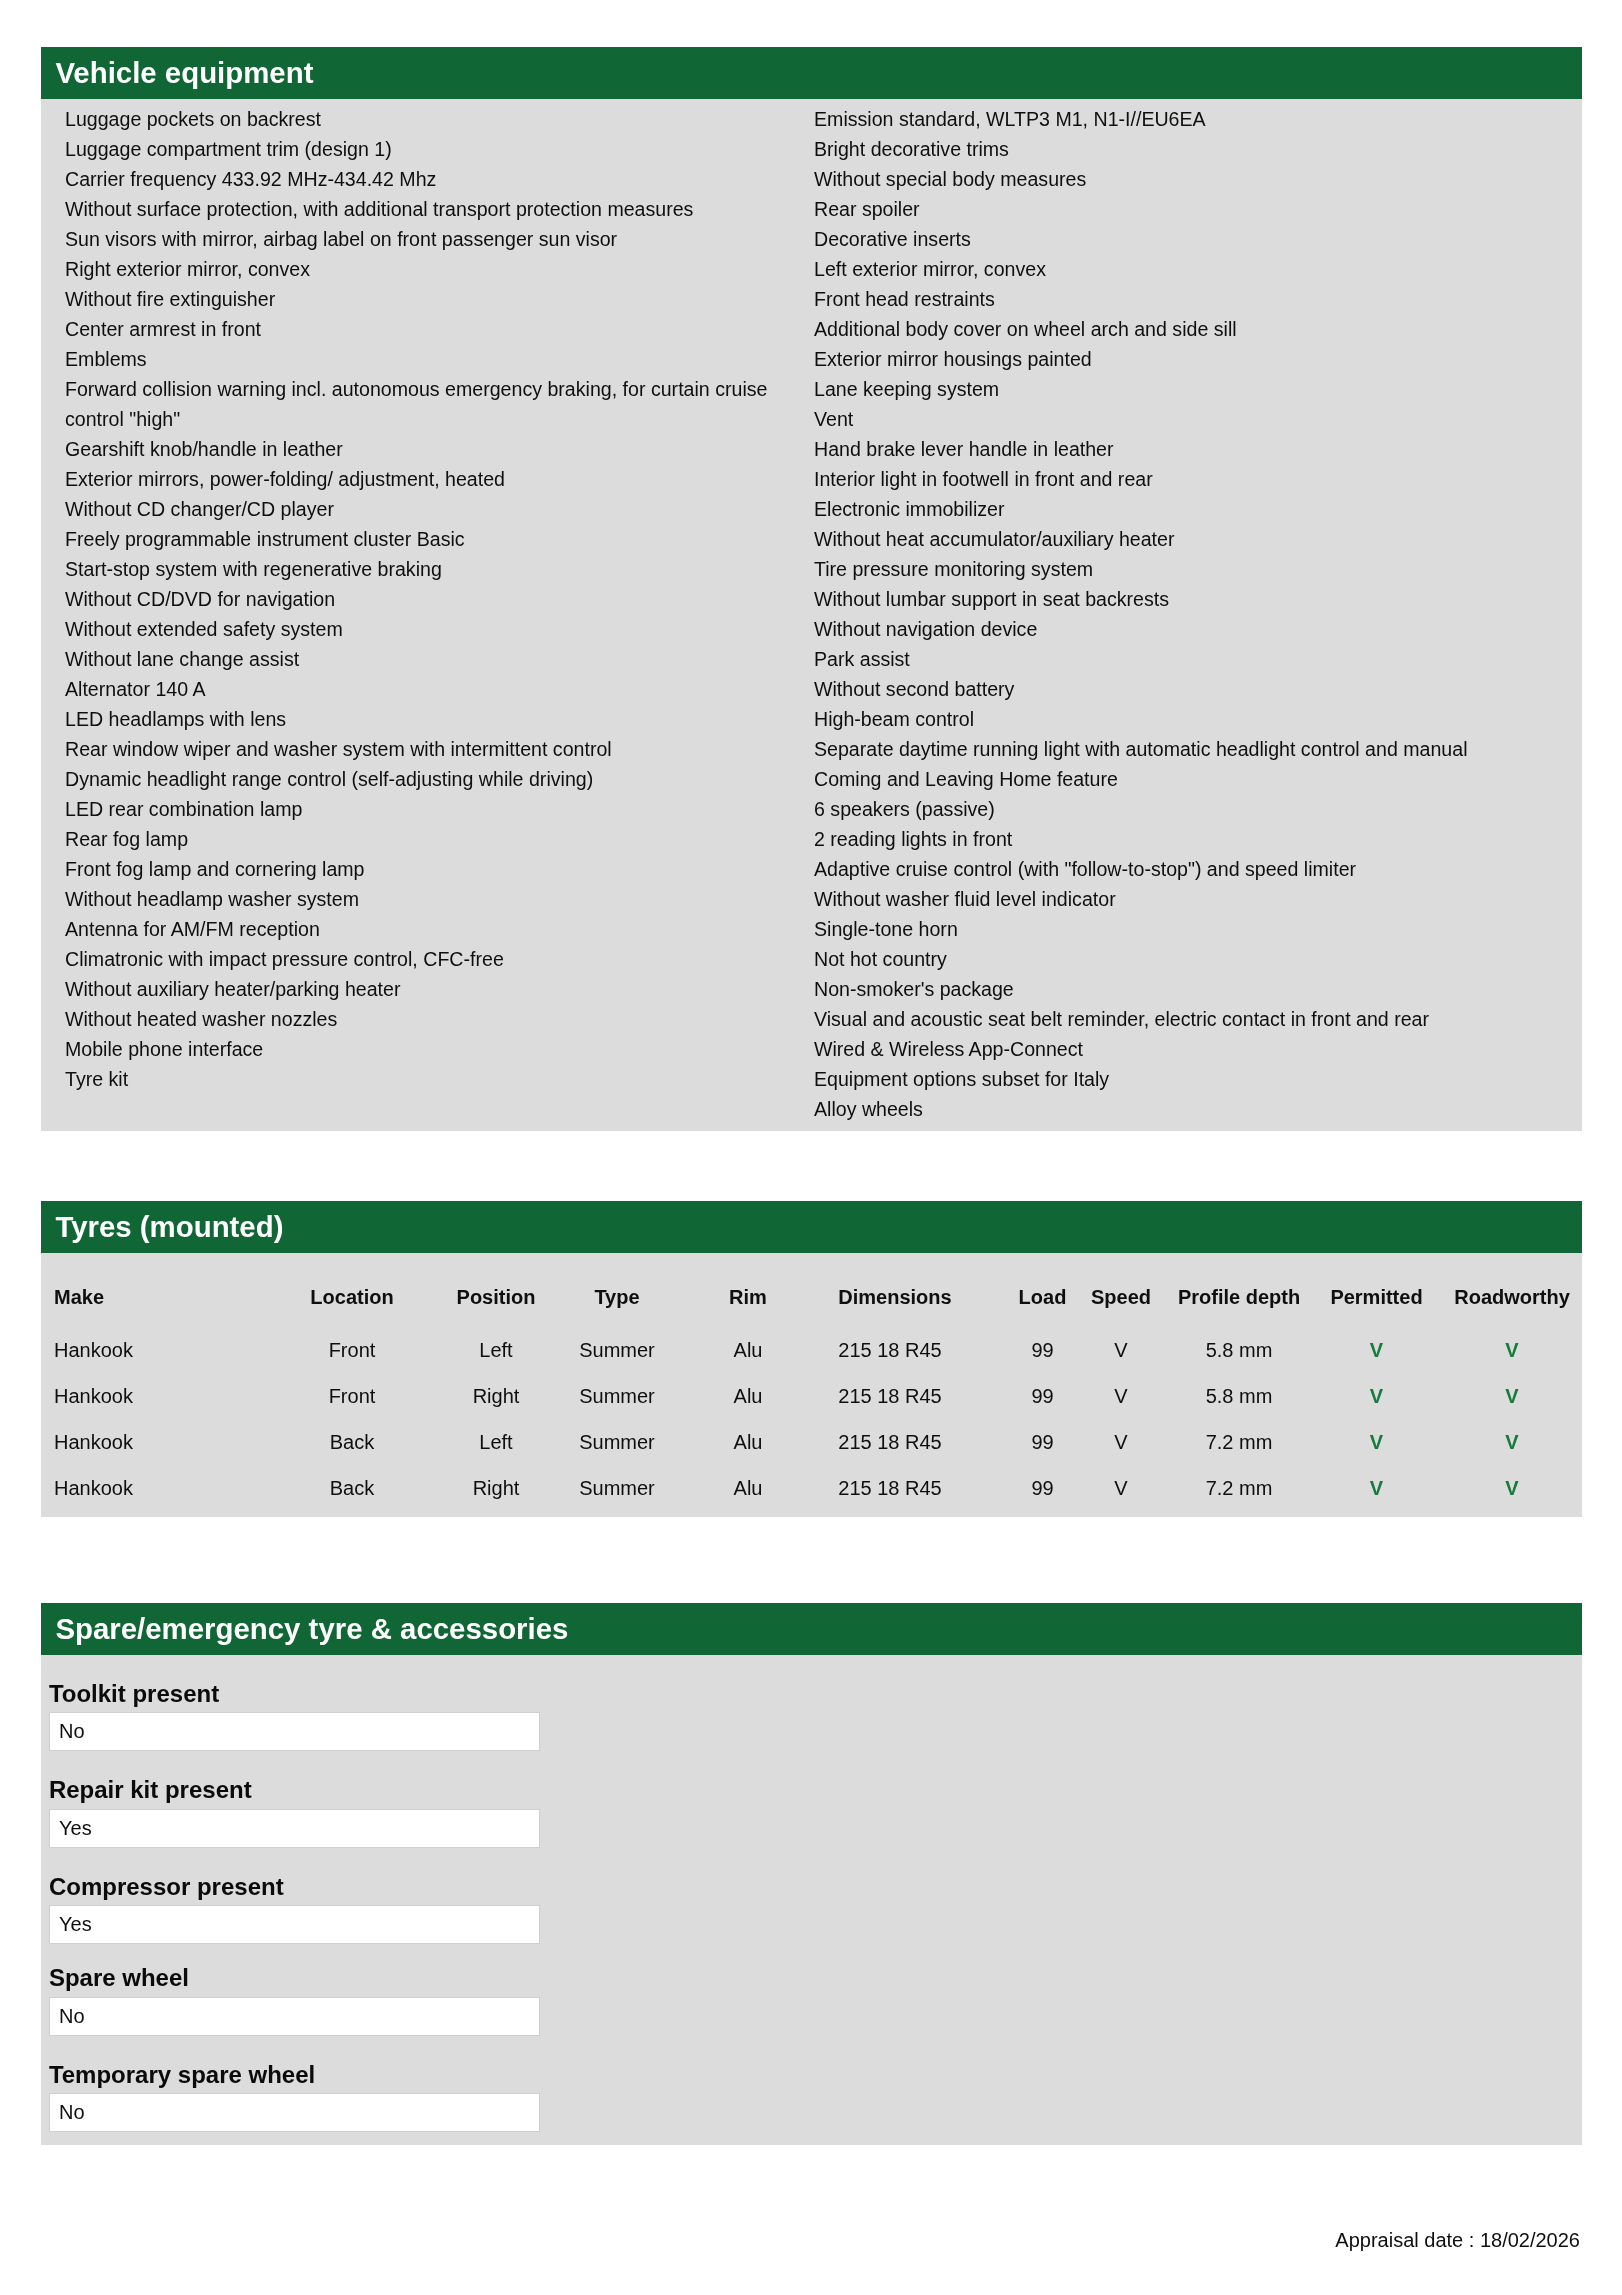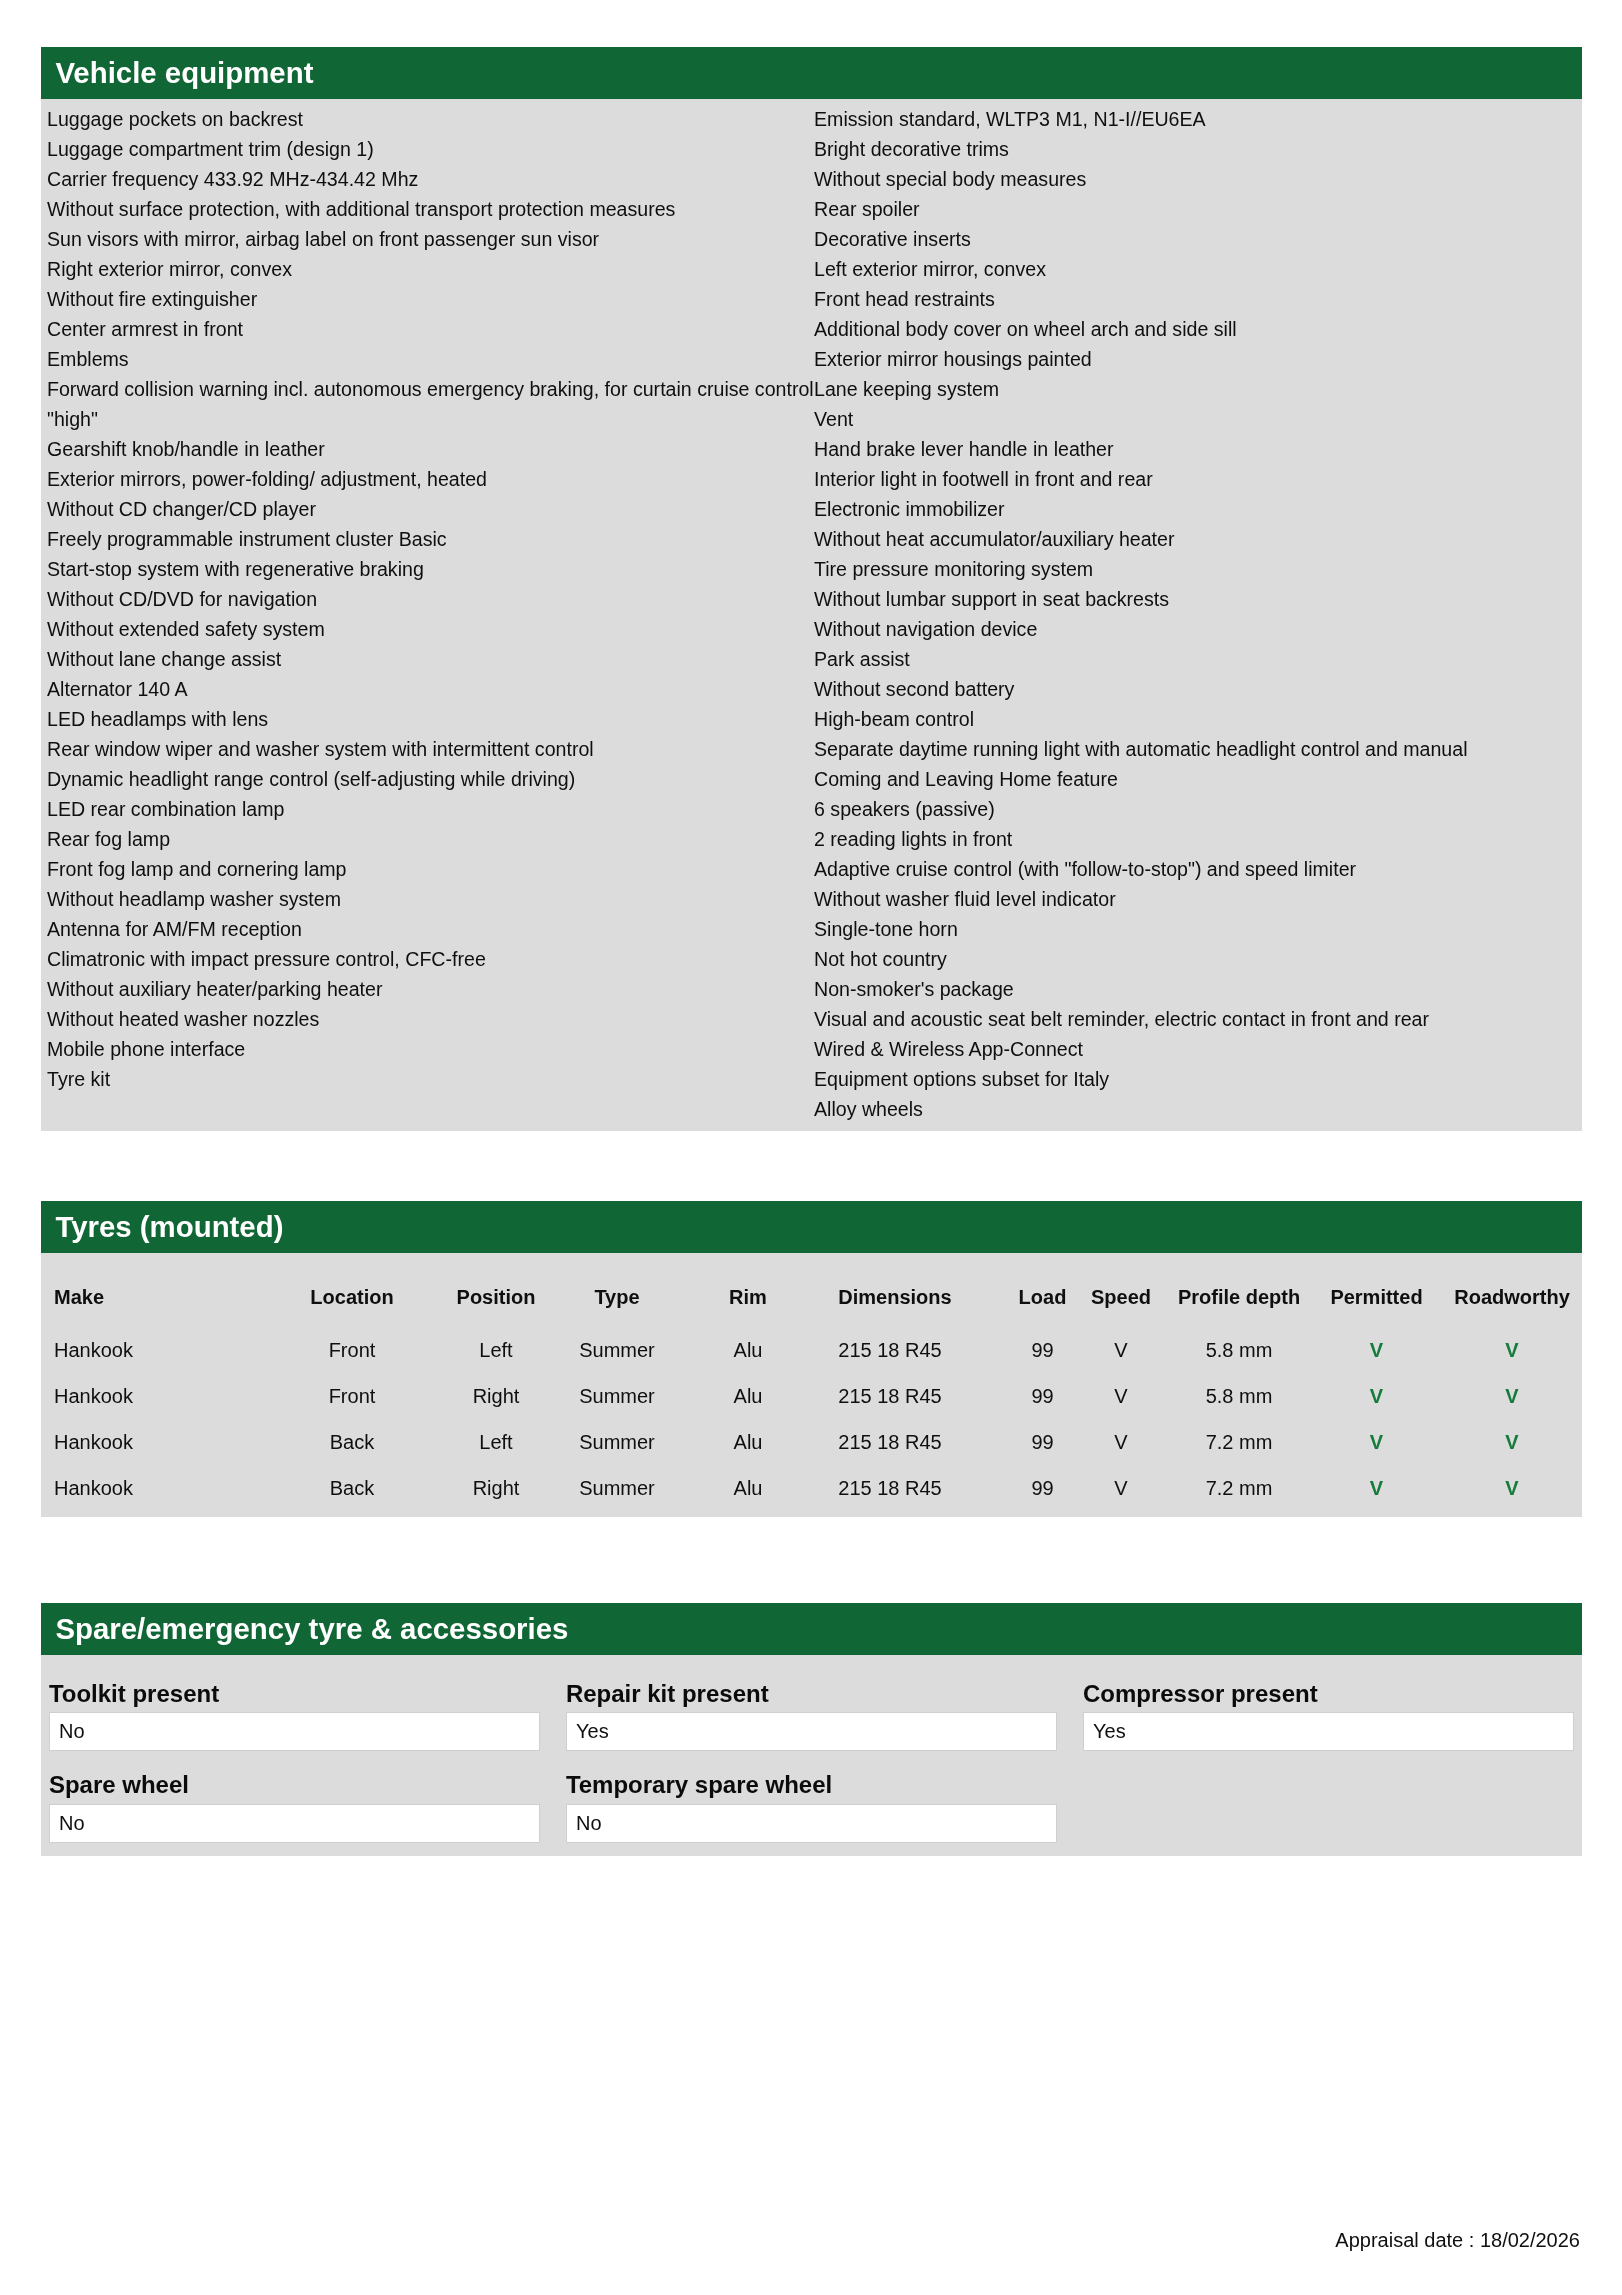--- a/index.html
+++ b/index.html
@@ -23,37 +23,37 @@
     font-weight:bold;
     font-size:29.4px;
     display:flex;align-items:center;
     padding-left:14.4px;
     box-sizing:border-box;
   }
   .sec-body{background:var(--gray,#DCDCDC);}
 
   
   .eq-body{display:flex;padding:5.2px 0 6.5px;}
-  .eq-col-left{width:773px;padding-left:6px;box-sizing:border-box;}
+  .eq-col-left{width:773px;padding-left:24px;box-sizing:border-box;}
   .eq-col-right{flex:1;}
   .eq-item{font-size:19.6px;line-height:30px;}
   .eq-col-right .eq-item{white-space:nowrap;}
 
   
   .tyres-body{padding:15.7px 0 5.2px;}
   table.tyres{width:1540px;border-collapse:collapse;table-layout:fixed;font-size:20px;}
   table.tyres th{font-weight:bold;height:59px;vertical-align:middle;text-align:center;padding:0;}
   table.tyres td{height:46px;vertical-align:middle;text-align:center;padding:0;}
   table.tyres th.c-make,table.tyres td.c-make{text-align:left;padding-left:13px;}
   table.tyres th.c-dimensions,table.tyres td.c-dimensions{text-align:left;padding-left:18.3px;}
   td.check{color:var(--checkgreen,#157C3B);font-weight:bold;}
 
   
   .spare-body{padding:26px 7.9px 13px;box-sizing:border-box;}
-  .spare-row{display:flex;gap:26px;}
+  .spare-row{display:flex;gap:26px;flex-direction:column;}
   .spare-row + .spare-row{margin-top:21px;}
   .field{width:491px;}
   .field .flabel{display:block;font-size:24px;font-weight:bold;line-height:25px;margin-bottom:6.5px;color:#0b0b0b;}
   .field .fvalue{
     background:#ffffff;
     border:0.7px solid #cfcfcf;
     box-sizing:border-box;
     height:39px;width:491px;
     font-size:20px;
     display:flex;align-items:center;

